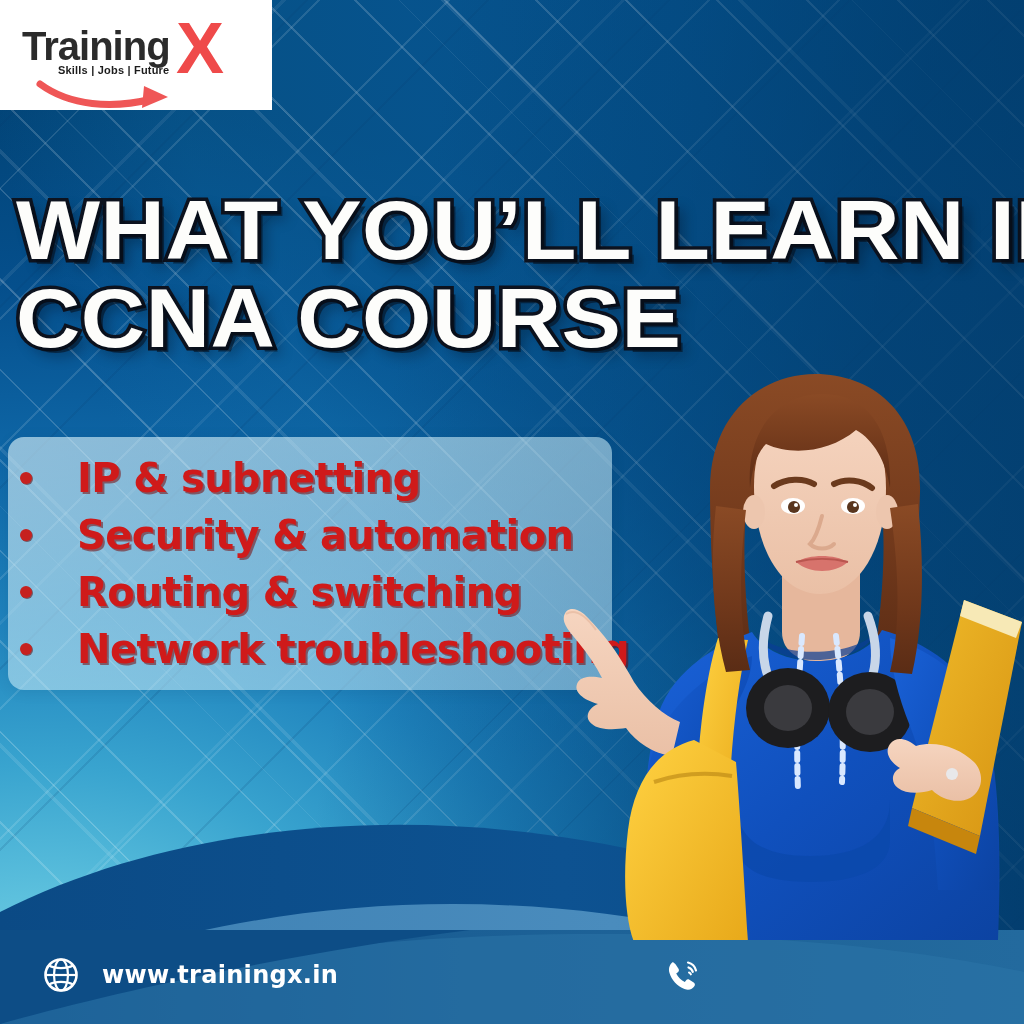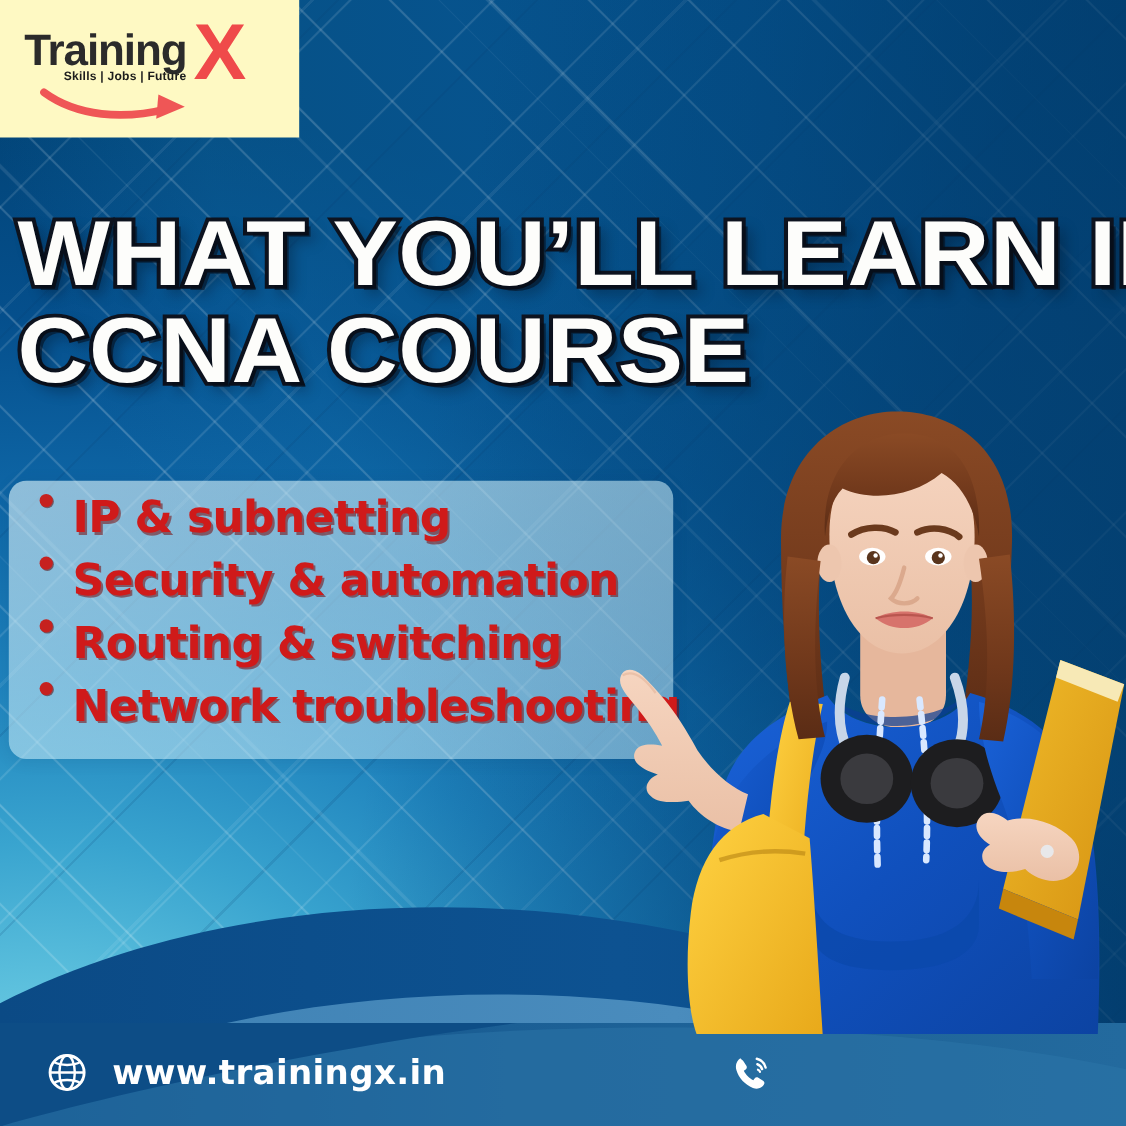--- a/index.html
+++ b/index.html
@@ -52,22 +52,22 @@
     position: absolute;
     inset: 0;
     background: linear-gradient(100deg, rgba(2,60,110,0) 38%, rgba(2,62,112,.30) 58%, rgba(2,58,106,.62) 78%, rgba(2,55,100,.72) 100%);
   }
   .bg-waves { position: absolute; inset: 0; }
 
   
   .logo-box {
     position: absolute;
     left: 0; top: 0;
-    width: 272px; height: 125px;
-    background: #fef9c3;
+    width: 272px; height: 110px;
+    background: #ffffff;
     overflow: hidden;
   }
   .logo-word {
     position: absolute;
     left: 22px; top: 26px;
     font-size: 40px;
     font-weight: bold;
     letter-spacing: -1px;
     color: #2b2b2b;
     line-height: 1;
@@ -124,22 +124,24 @@
     width: 604px;
     height: 253px;
     border-radius: 16px;
     background: linear-gradient(160deg, rgba(222,244,250,.62) 0%, rgba(206,238,248,.56) 45%, rgba(196,232,246,.50) 100%);
     box-shadow: 0 2px 14px rgba(2,40,80,.10);
     padding: 12px 0 0 0;
     box-sizing: border-box;
   }
   .bullet-row {
     display: flex;
+    align-items: center;
     height: 57px;
-    padding-left: 28px;
+    padding-left: 12px;
+    gap: 27px;
   }
   .bullet-dot {
     width: 12px; height: 12px;
     border-radius: 50%;
     background: #c6211f;
     margin-right: 18px;
     flex: 0 0 auto;
     box-shadow: 1px 1px 0 rgba(90,8,8,.55);
   }
   .bullet-text {
@@ -165,21 +167,21 @@
   .footer-item {
     position: absolute;
     display: flex;
     align-items: center;
     gap: 22px;
   }
   .footer-web { left: 42px; top: 26px; }
   .footer-phone { left: 664px; top: 26px; }
   .footer-text {
     font-family: "DejaVu Sans", sans-serif;
-    font-size: 31px;
+    font-size: 24px;
     font-weight: bold;
     color: #ffffff;
     letter-spacing: .3px;
     white-space: nowrap;
   }
 </style>
 </head>
 <body>
 
 <div class="poster">

